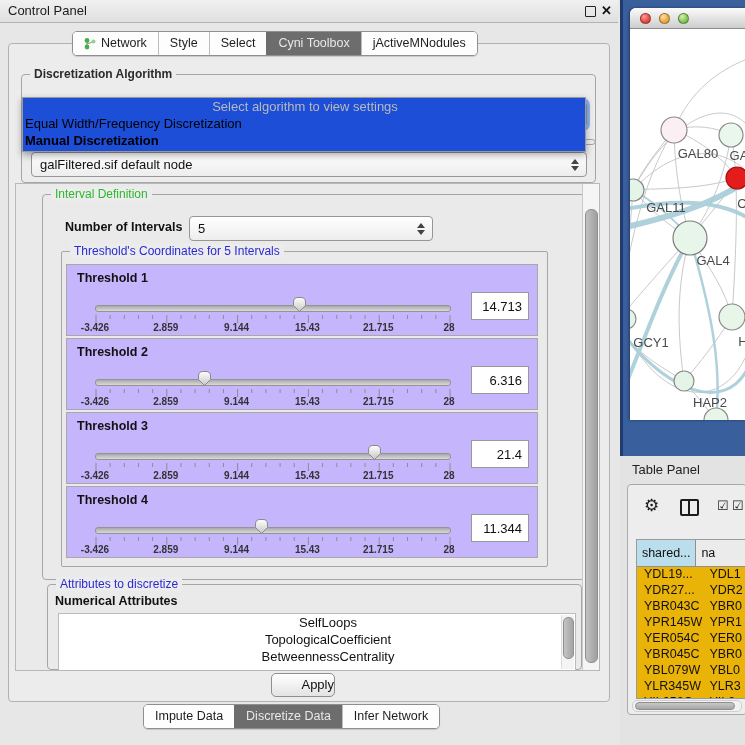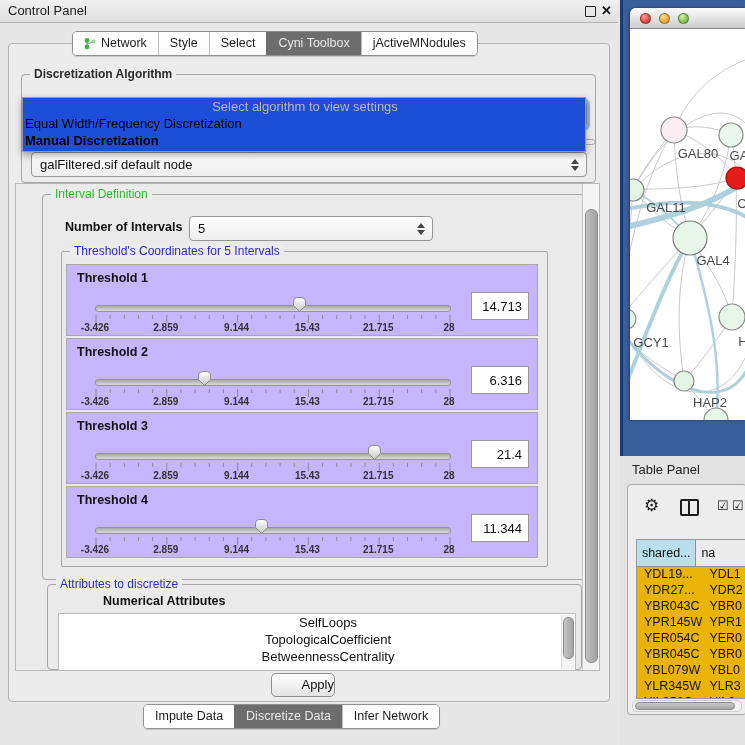--- a/index.html
+++ b/index.html
@@ -343,21 +343,21 @@
                   <div class="tick-label" style="left: 289.2px;">21.715</div>
                   <div class="tick-label" style="left: 360px;">28</div>
                   <div class="value-box">11.344</div>
                 </div>
               </div>
           </div>
         </div>
 
         <div class="group" style="left:31px;top:400px;width:533px;height:84px;">
           <span class="group-title gt-blue">Attributes to discretize</span>
-          <div class="abs" style="left:7px;top:9px;font-size:12.5px;font-weight:700;color:#111;margin-left:48px;">Numerical Attributes</div>
+          <div class="abs" style="left:7px;top:9px;font-size:12.5px;font-weight:700;color:#111;">Numerical Attributes</div>
           <div id="attr-list">
             <div class="attr-item">SelfLoops</div>
               <div class="attr-item">TopologicalCoefficient</div>
               <div class="attr-item">BetweennessCentrality</div>
               <div id="attr-scroll">
                 <div id="attr-thumb"></div>
               </div>
           </div>
         </div>
 

